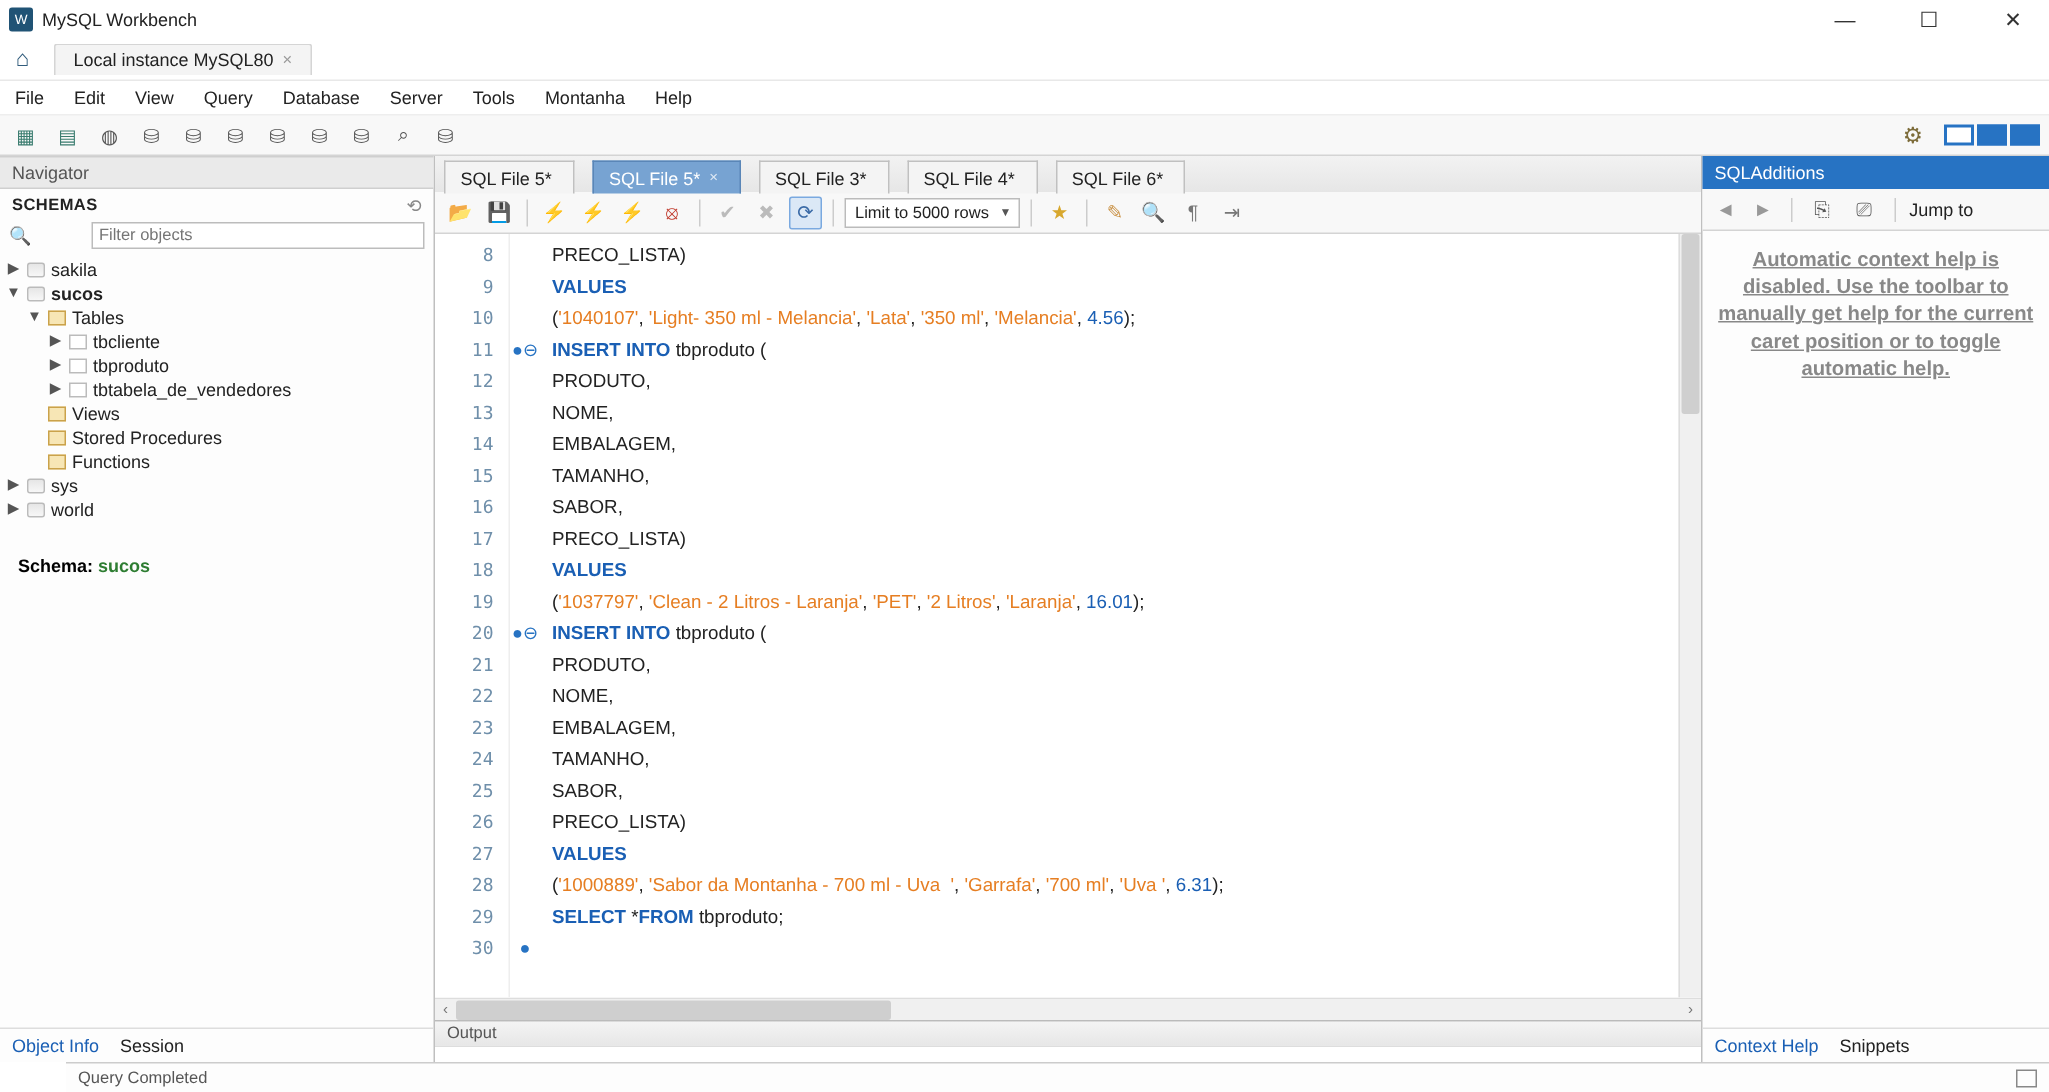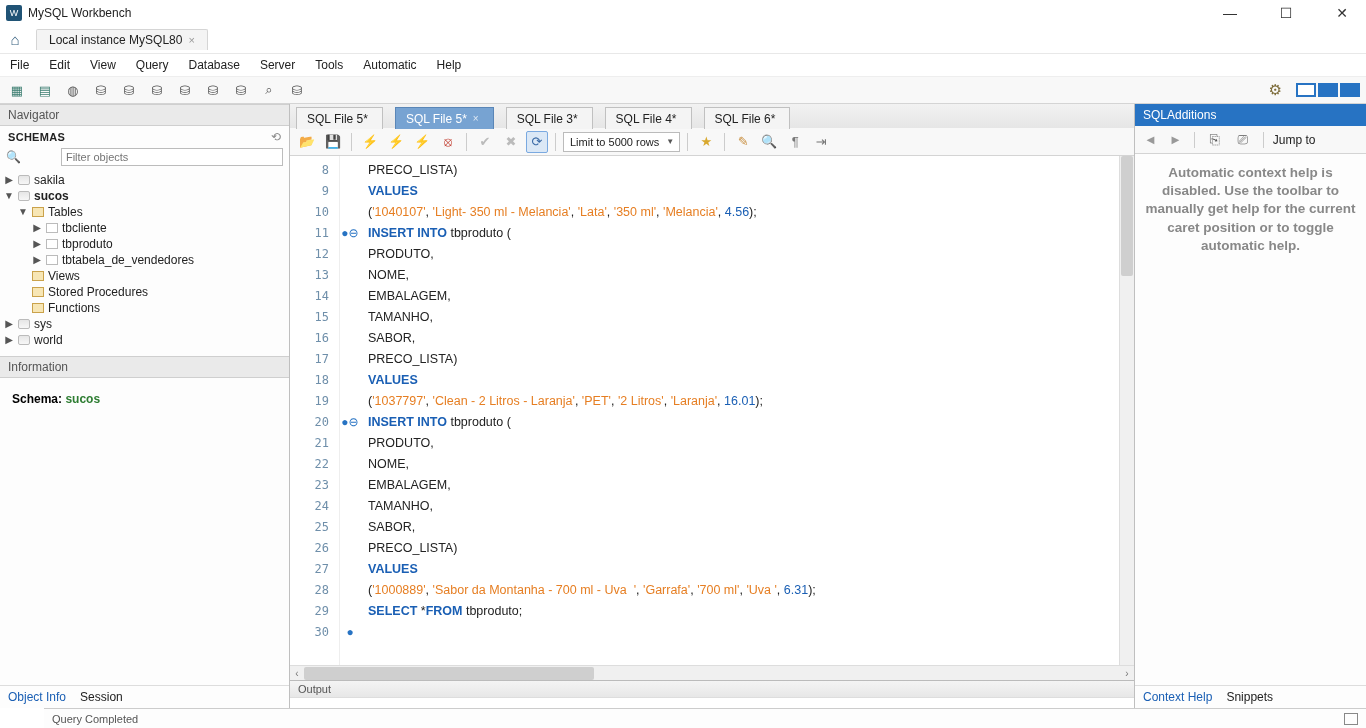--- a/index.html
+++ b/index.html
@@ -72,21 +72,21 @@
 .edscroll-h .la{width:14px;text-align:center;color:#777;font-size:10px;}
 .edscroll-h .track{flex:1;position:relative;height:13px;}
 .edscroll-h .thumb{position:absolute;left:0;top:0;height:13px;width:290px;background:#cfcfcf;border-radius:2px;}
 .output-head{height:18px;background:linear-gradient(#f4f4f4,#e7e7e7);border-top:1px solid #bbb;border-bottom:1px solid #ddd;padding:2px 8px;font-size:11px;color:#555;}
 .output-body{height:10px;background:#fff;}
 .rightcol{width:232px;border-left:1px solid #bfbfbf;display:flex;flex-direction:column;background:#fdfdfd;}
 .sa-head{background:#2773c3;color:#fff;font-size:12px;padding:4px 8px;}
 .sa-tool{height:28px;display:flex;align-items:center;gap:6px;padding:0 6px;border-bottom:1px solid #d4d4d4;background:#f8f8f8;}
 .sa-tool .nav{color:#999;font-size:13px;padding:0 3px;}
 .sa-tool .sep{width:1px;height:16px;background:#ccc;margin:0 3px;}
-.sa-body{flex:1;padding:10px 8px;color:#888;font-weight:bold;font-size:13.5px;text-align:center;line-height:1.35;}
+.sa-body{flex:1;padding:10px 8px;color:#888;font-weight:bold;font-size:13.5px;text-align:center;line-height:1.35;text-decoration:underline;}
 .sa-tabs{display:flex;gap:14px;padding:4px 8px;border-top:1px solid #ddd;font-size:12px;}
 .sa-tabs .act{color:#1a5fb4;}
 .statusbar{height:20px;border-top:1px solid #ccc;display:flex;align-items:center;padding:0 8px;font-size:11px;color:#555;background:#fdfdfd;margin-left:44px;}
 .statusbar .sp{flex:1;}
 .mini{width:14px;height:12px;border:1px solid #888;display:inline-block;}
 </style>
 </head>
 <body>
 
 <div class="titlebar">
@@ -108,21 +108,21 @@
 </div>
 
 <div class="menubar">
   <span>File</span>
   <span>Edit</span>
   <span>View</span>
   <span>Query</span>
   <span>Database</span>
   <span>Server</span>
   <span>Tools</span>
-  <span>Automatic</span>
+  <span>Montanha</span>
   <span>Help</span>
 </div>
 
 <div class="maintool">
   <span class="tbtn sql">▦</span>
   <span class="tbtn sql">▤</span>
   <span class="tbtn">◍</span>
   <span class="tbtn">⛁</span>
   <span class="tbtn">⛁</span>
   <span class="tbtn">⛁</span>
@@ -202,21 +202,20 @@
           <span class="tw">▶</span>
           <span class="db"></span>
           <span>sys</span>
         </div>
       <div class="row">
           <span class="tw">▶</span>
           <span class="db"></span>
           <span>world</span>
         </div>
     </div>
-    <div class="panel-head">Information</div>
     <div class="info-body">
       <span class="sch">Schema:</span>
       <span class="sval">sucos</span>
     </div>
     <div class="obj-tabs">
       <span class="act">Object Info</span>
       <span>Session</span>
     </div>
   </div>
 

